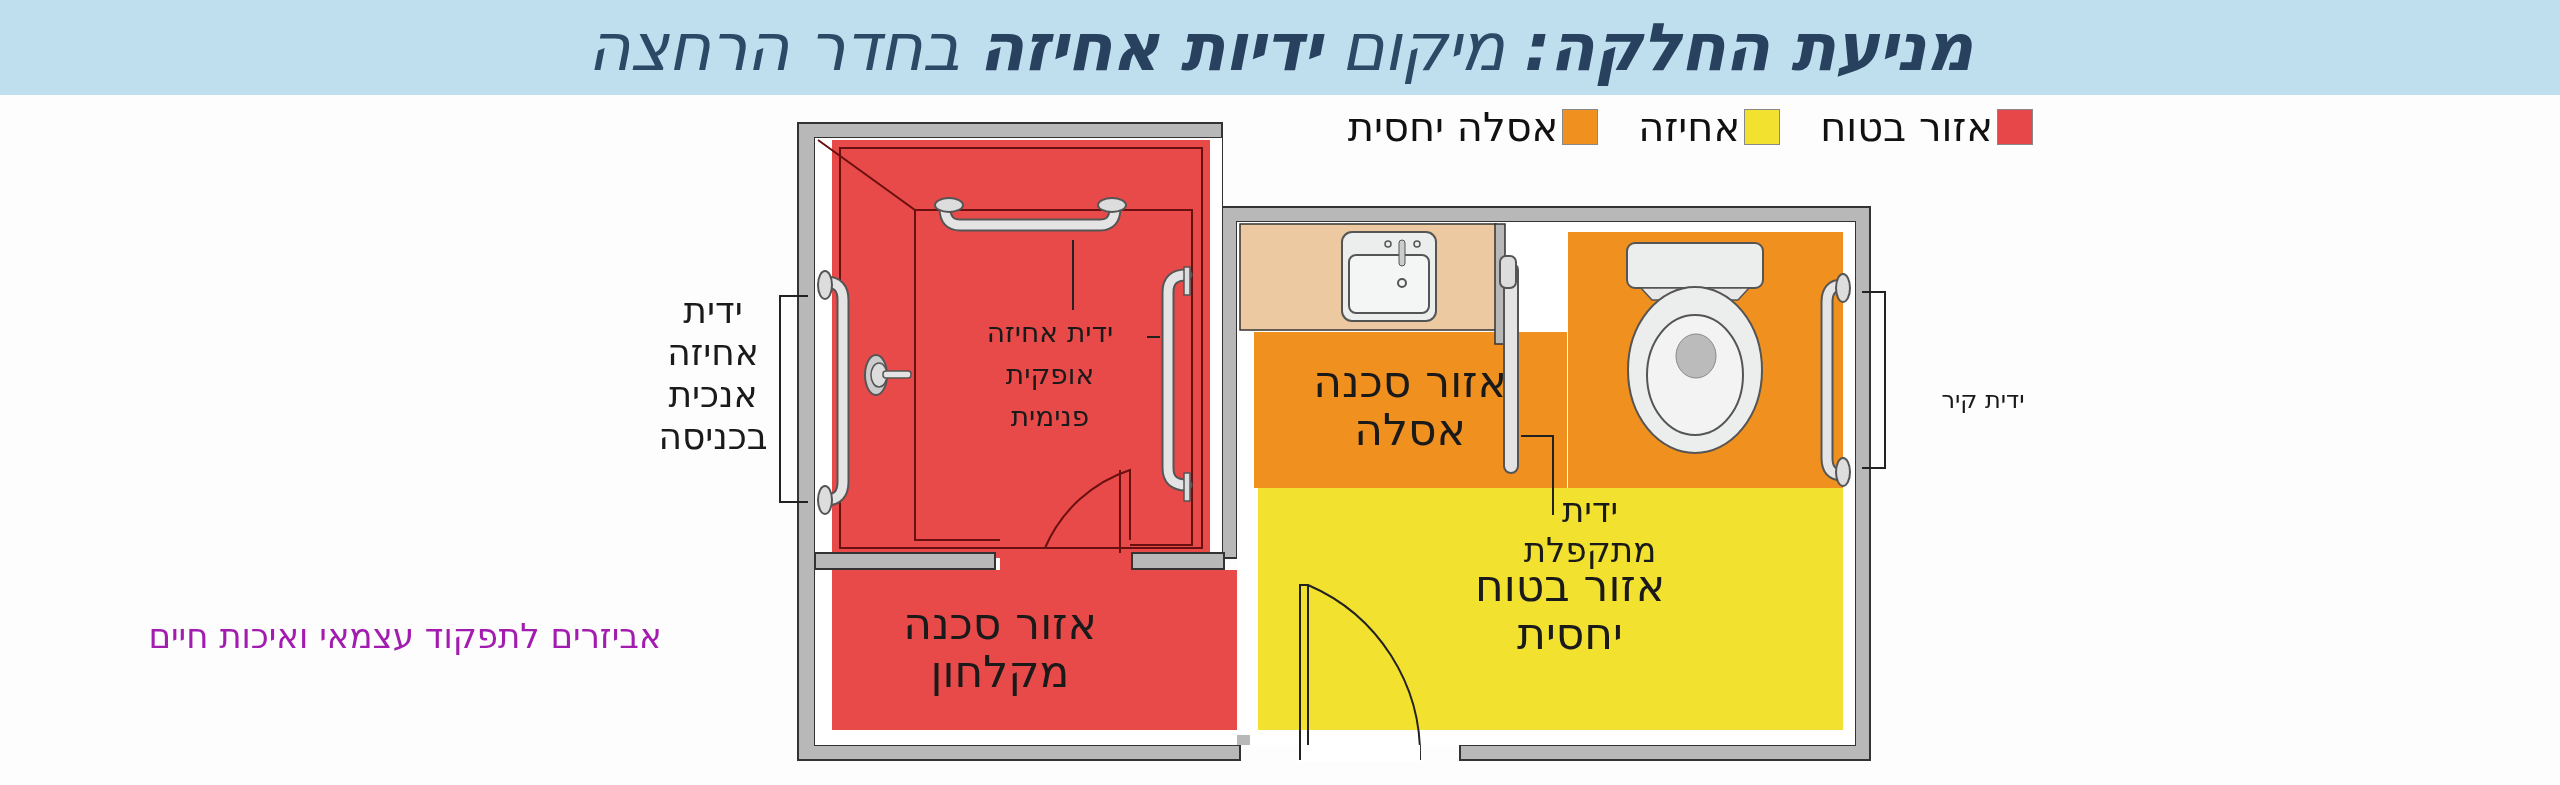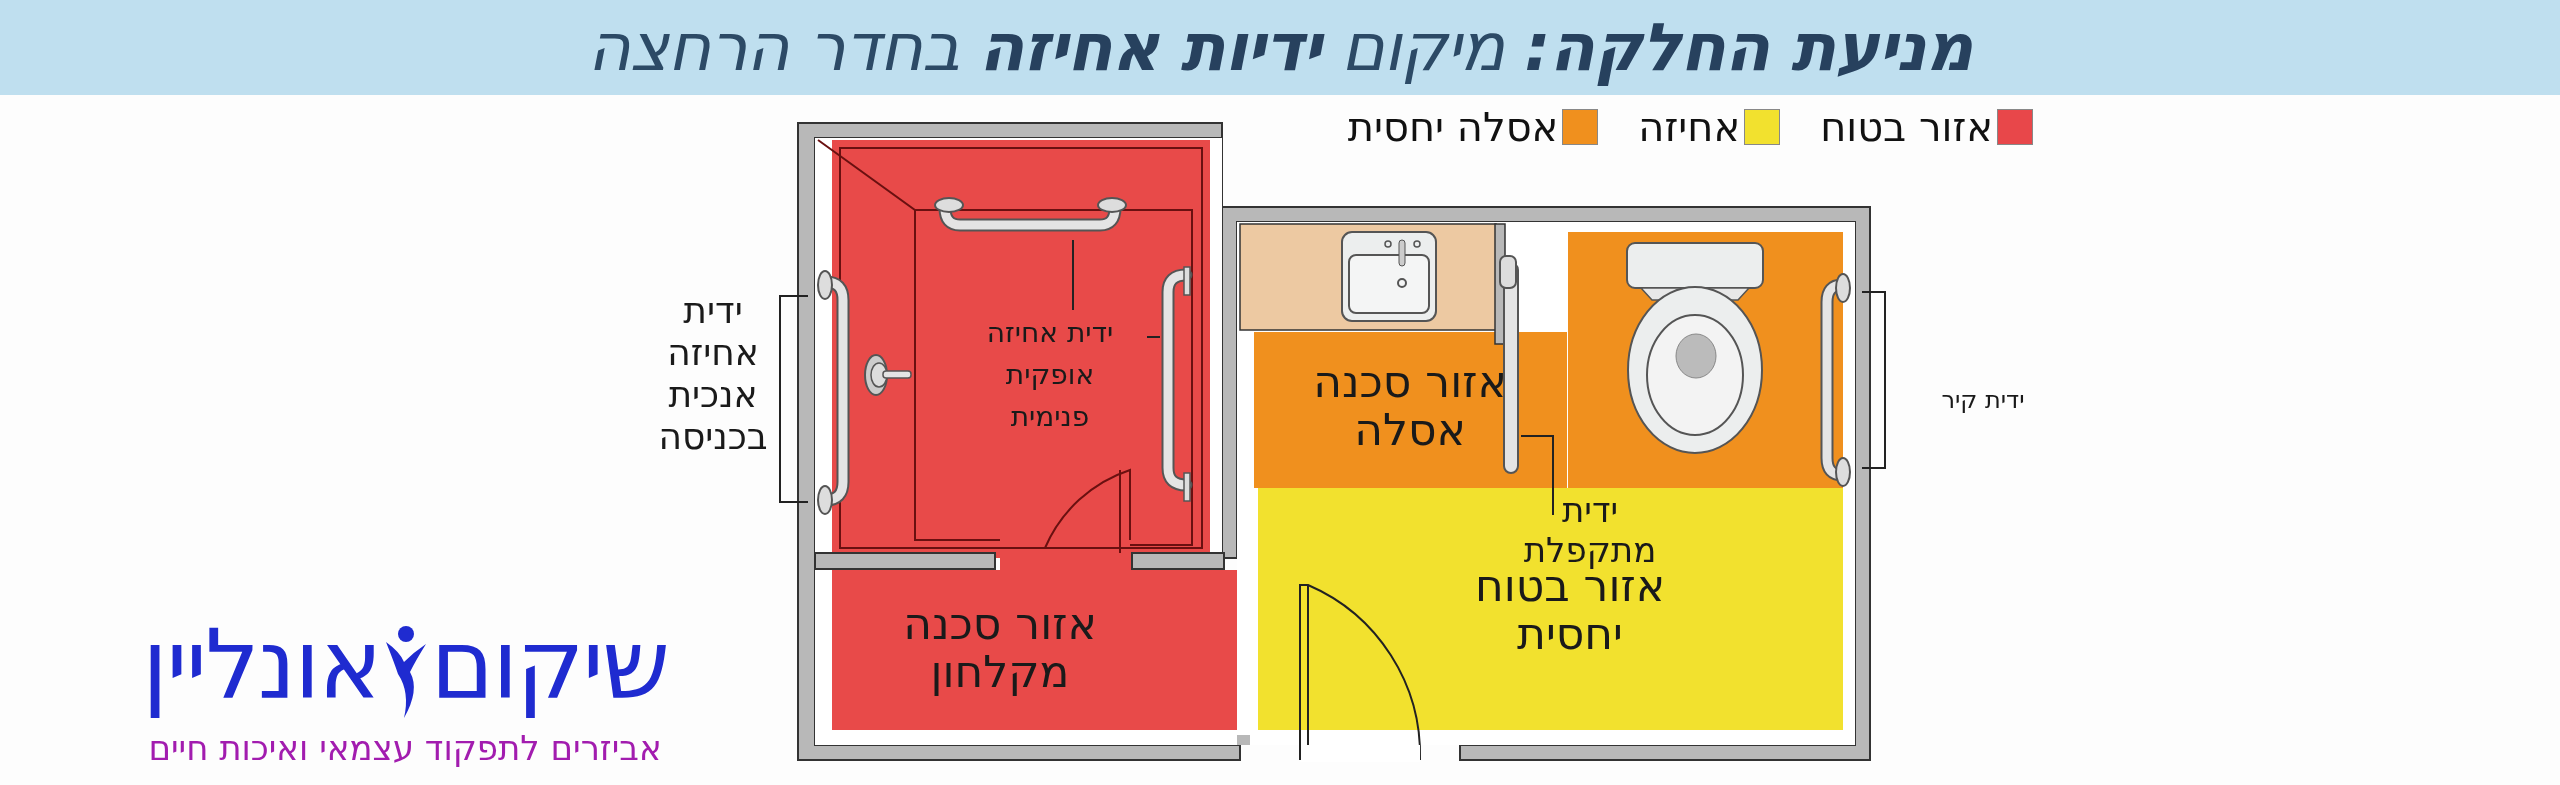--- a/index.html
+++ b/index.html
@@ -154,18 +154,14 @@
 מקלחון</div>
 <div class="lbl" style="left:1290px; top:358px; width:240px; font-size:44px; line-height:48px;">אזור סכנה
 אסלה</div>
 <div class="lbl" style="left:1520px; top:490px; width:140px; font-size:34px; line-height:40px;">ידית
 מתקפלת</div>
 <div class="lbl" style="left:1450px; top:562px; width:240px; font-size:44px; line-height:48px;">אזור בטוח
 יחסית</div>
 <div class="lbl" style="left:1890px; top:380px; width:130px; font-size:24px; line-height:40px;margin-left:28px;">ידית קיר</div>
 
 <div class="logo">
-  <div class="main"><span>שיקום</span><span style="display:inline-block; width:50px; height:100px; vertical-align:middle; position:relative;"><svg width="50" height="100" viewBox="0 0 50 100">
-          <circle cx="26" cy="12" r="8" fill="#1f2bd0"></circle>
-          <path d="M6 20 Q20 30 24 40 Q34 30 46 22 Q36 38 30 50 Q40 68 24 96 Q30 70 18 52 Q14 40 6 20 Z" fill="#1f2bd0"></path>
-        </svg></span><span>אונליין</span></div>
   <div class="tag">אביזרים לתפקוד עצמאי ואיכות חיים</div>
 </div>
 
 </body></html>

